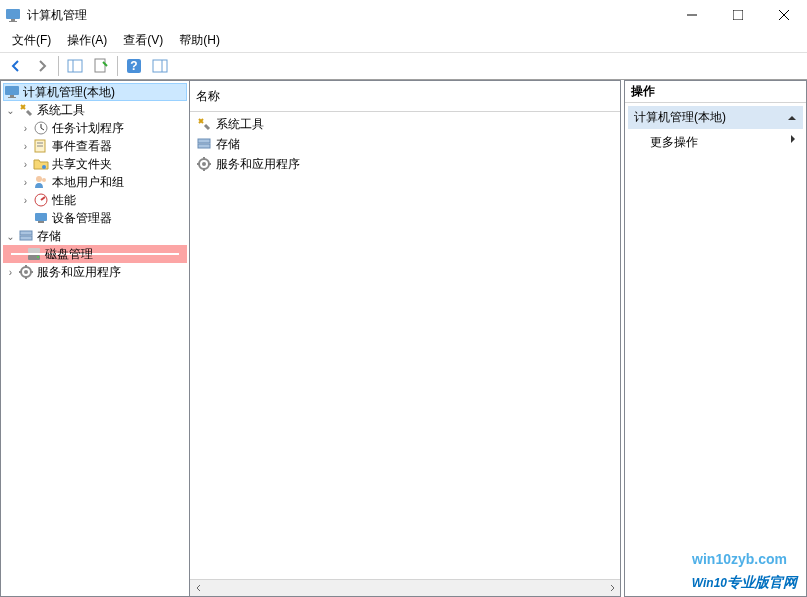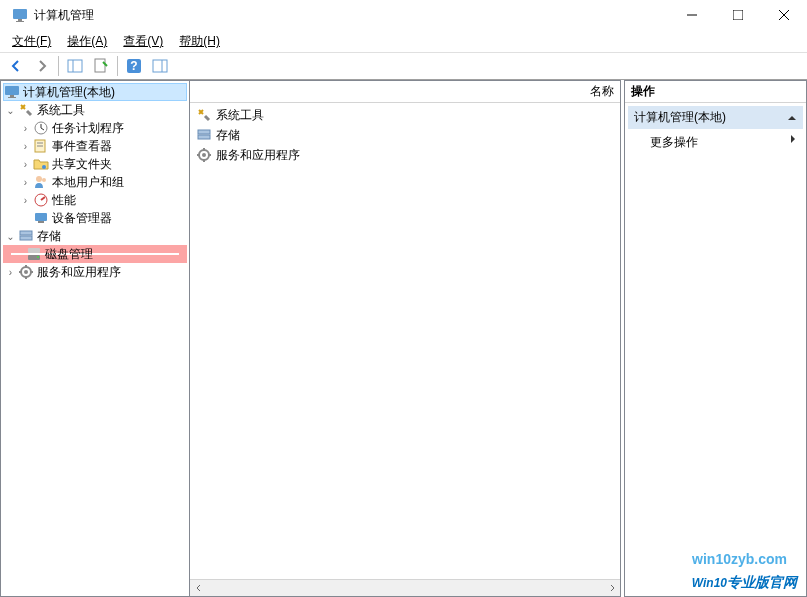--- a/index.html
+++ b/index.html
@@ -1,44 +1,44 @@
 <!DOCTYPE html>
 <html><head>
   <meta charset="utf-8">
   <style>
     * { margin: 0; padding: 0; box-sizing: border-box; font-family: "Microsoft YaHei", "Segoe UI", sans-serif; font-size: 12px; }
     body { width: 807px; height: 597px; background: #fff; overflow: hidden; position: relative; }
     
-    .titlebar { height: 30px; display: flex; align-items: center; padding: 0 0 0 12px; background: #fff; }
+    .titlebar { height: 30px; display: flex; align-items: center; padding: 0 0 0 5px; background: #fff; }
     .titlebar-icon { width: 16px; height: 16px; margin-right: 6px; }
     .titlebar-text { flex: 1; }
     .window-controls { display: flex; height: 100%; }
     .window-btn { width: 46px; height: 30px; display: flex; align-items: center; justify-content: center; cursor: pointer; }
     
-    .menubar { height: 22px; display: flex; align-items: flex-end; padding: 0 4px; text-decoration: underline; }
+    .menubar { height: 22px; display: flex; align-items: flex-start; padding: 0 4px; }
     .menu-item { padding: 2px 8px; cursor: pointer; }
     
     .toolbar { height: 28px; display: flex; align-items: center; padding: 2px 4px; border-top: 1px solid #e0e0e0; border-bottom: 1px solid #a0a0a0; gap: 2px; }
     .tool-btn { width: 24px; height: 22px; display: flex; align-items: center; justify-content: center; cursor: pointer; border: 1px solid transparent; }
     .tool-sep { width: 1px; height: 20px; background: #c0c0c0; margin: 0 2px; }
     
     .content { display: flex; height: 517px; }
     
     .left-panel { width: 190px; border: 1px solid #828790; background: #fff; overflow: auto; }
     .tree { padding: 2px; }
     .tree-item { display: flex; align-items: center; height: 18px; cursor: pointer; white-space: nowrap; }
     .tree-item.selected { background: #cce8ff; border: 1px solid #99d1ff; }
     .tree-item.highlighted { border: 8px solid #fca5a5; padding: 0; }
     .expander { width: 15px; text-align: center; color: #6b6b6b; font-size: 10px; user-select: none; }
     .tree-icon { width: 16px; height: 16px; margin-right: 3px; flex-shrink: 0; }
     .indent0 { padding-left: 0; }
     .indent1 { padding-left: 15px; }
     
     .middle-panel { flex: 1; border: 1px solid #828790; border-left: none; background: #fff; margin-right: 3px; display: flex; flex-direction: column; }
-    .column-header { height: 22px; border-bottom: 1px solid #d4d4d4; display: flex; align-items: center; padding: 0 6px; background: #fff; justify-content: flex-end; }
+    .column-header { height: 31px; border-bottom: 1px solid #d4d4d4; display: flex; align-items: center; padding: 0 6px; background: #fff; }
     .list-body { flex: 1; padding: 2px; overflow: auto; }
     .list-item { display: flex; align-items: center; height: 20px; cursor: pointer; padding: 0 4px; }
     .list-icon { width: 16px; height: 16px; margin-right: 4px; }
     .scrollbar-h { height: 17px; background: #f0f0f0; border-top: 1px solid #d4d4d4; display: flex; }
     .scroll-btn { width: 17px; height: 100%; background: #f0f0f0; display: flex; align-items: center; justify-content: center; }
     .scroll-track { flex: 1; }
     
     .right-panel { width: 183px; border: 1px solid #828790; background: #fff; display: flex; flex-direction: column; }
     .actions-header { height: 22px; background: #fff; border-bottom: 1px solid #d4d4d4; display: flex; align-items: center; padding: 0 6px; font-weight: bold; }
     .actions-body { flex: 1; padding: 2px; }

